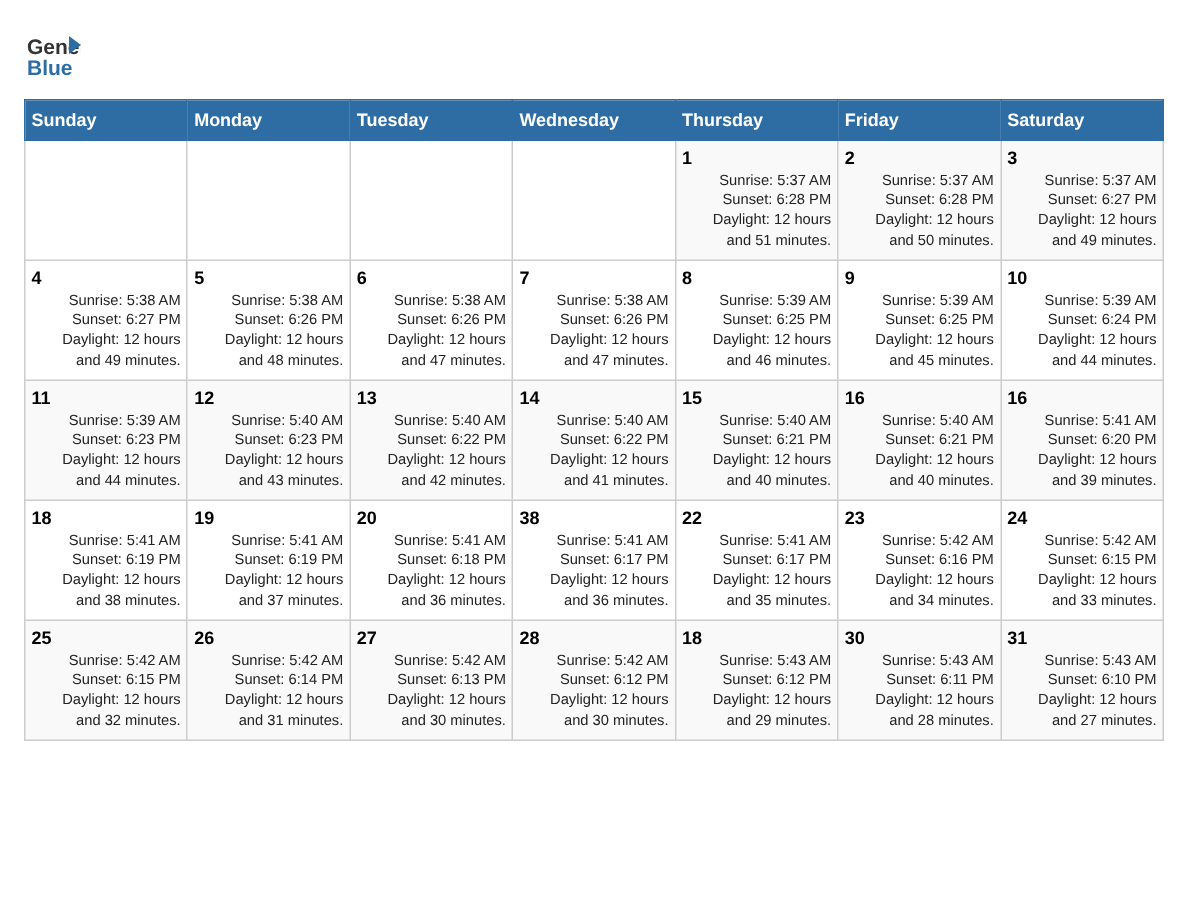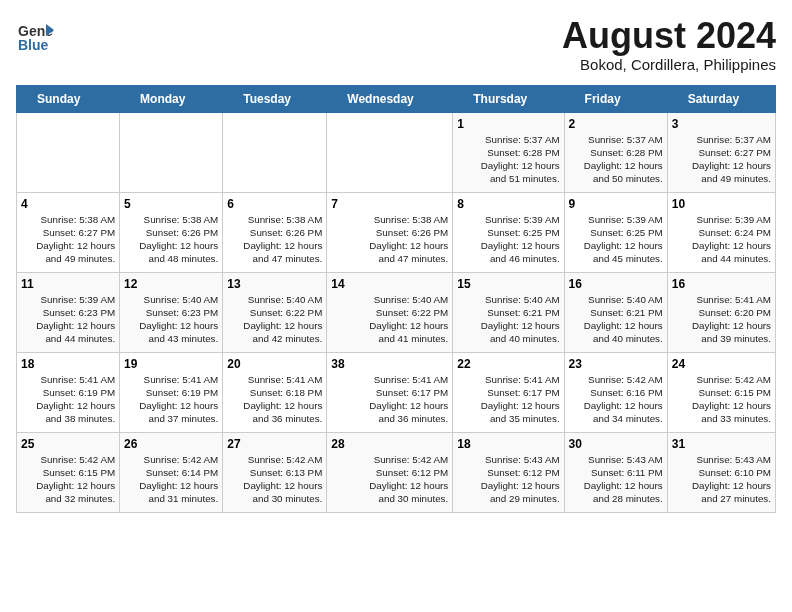--- a/index.html
+++ b/index.html
@@ -36,21 +36,21 @@
       color: #1a1a1a;
     }
     table {
       width: 100%;
       border-collapse: collapse;
       font-size: 10.5px;
     }
     thead tr th {
       background-color: #2e6da4;
       color: #fff;
-      padding: 6px 20px;
+      padding: 6px 4px;
       text-align: left;
       font-size: 12px;
       font-weight: bold;
       border: 1px solid #2e6da4;
     }
     tbody tr td {
       border: 1px solid #ccc;
       padding: 4px 4px;
       vertical-align: top;
       min-height: 70px;
@@ -82,24 +82,20 @@
 <div class="header">
   <div class="logo">
     <div style="display:flex;align-items:center;gap:4px;">
       <svg width="38" height="38" viewBox="0 0 38 38">
         <text x="2" y="20" font-size="14" font-weight="bold" fill="#333" font-family="Arial">General</text>
         <text x="2" y="34" font-size="14" font-weight="bold" fill="#2e6da4" font-family="Arial">Blue</text>
         <polygon points="30,8 38,14 30,20" fill="#2e6da4"></polygon>
       </svg>
     </div>
   </div>
-  <div class="title-block">
-    <h1>August 2024</h1>
-    <h2>Bokod, Cordillera, Philippines</h2>
-  </div>
 </div>
 
 <table>
   <thead>
     <tr>
     <th>Sunday</th>
         <th>Monday</th>
         <th>Tuesday</th>
         <th>Wednesday</th>
         <th>Thursday</th>

